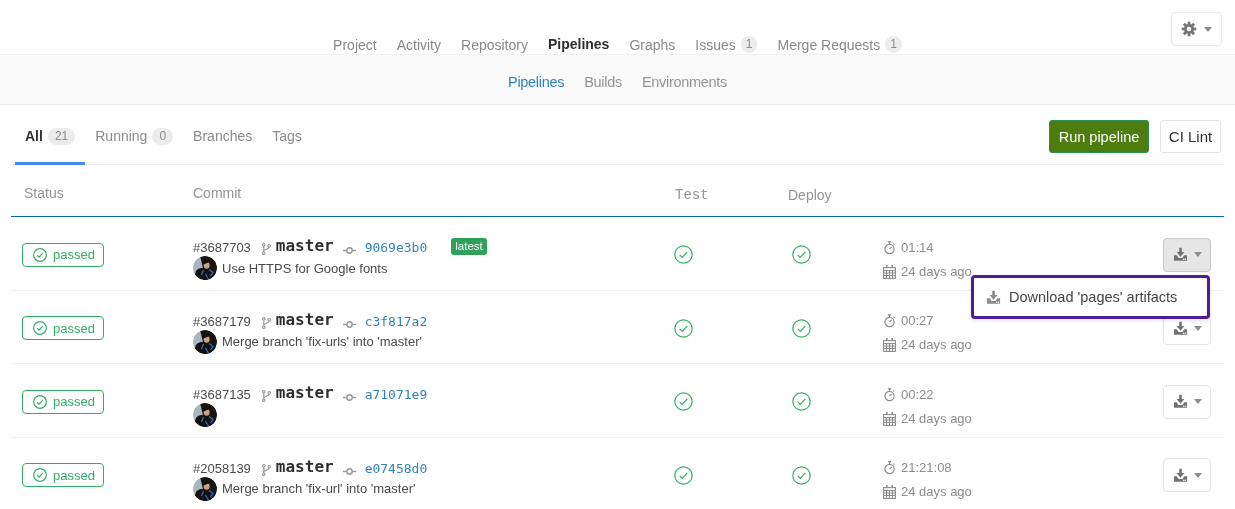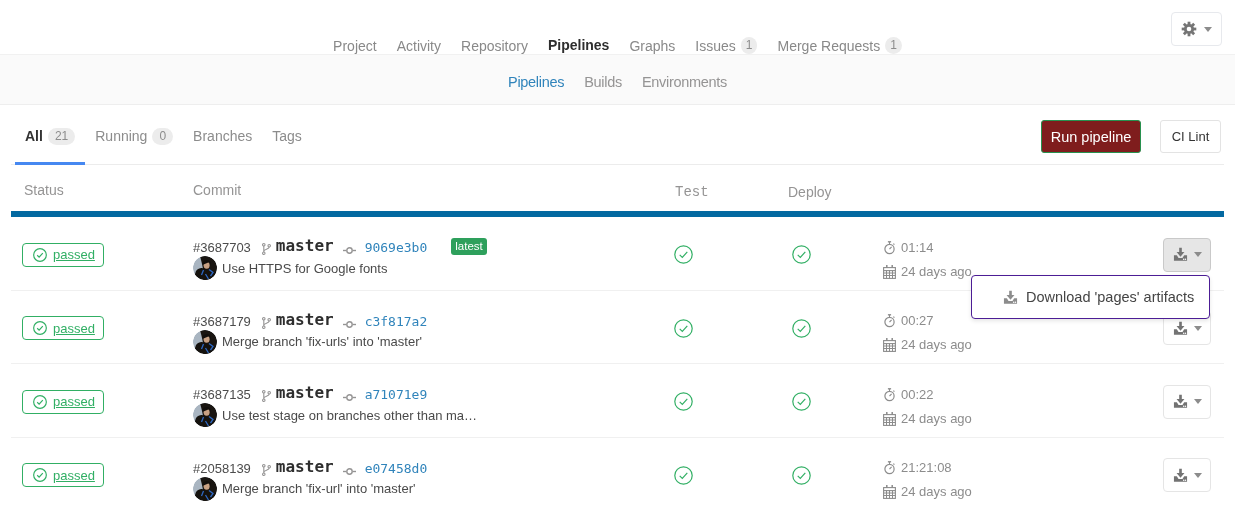--- a/index.html
+++ b/index.html
@@ -4,75 +4,75 @@
 <style>
 * { box-sizing: border-box; }
 html,body { margin:0; padding:0; }
 body {
   width:1235px; height:509px; position:relative; overflow:hidden;
   background:#fff; font-family:"Liberation Sans", sans-serif;
   -webkit-font-smoothing:antialiased;
 }
 
 .topnav { position:absolute; top:0; left:0; width:1235px; height:55px; background:#fff; border-bottom:1px solid #f1f1f1; }
-.topnav-list { display:flex; justify-content:center; list-style:none; margin:12px; padding:5px; height:55px; }
+.topnav-list { display:flex; justify-content:center; list-style:none; margin:0; padding:16px; height:55px; }
 .topnav-item { display:flex; align-items:center; padding:2px 10px 0 10px; height:55px; color:#898989; font-size:14px; cursor:pointer; }
 .topnav-item.active { color:#2e2e2e; font-weight:bold; border-bottom:3px solid #4688f1; padding-top:4px; }
 .count-pill { display:inline-block; margin-left:5px; background:#ececec; color:#8c8c8c; font-size:12px; font-weight:normal; line-height:17px; height:17px; text-align:center; border-radius:9px; padding:0 7px; min-width:0; }
 .topnav .count-pill { padding:0 5px; }
 .settings-btn { position:absolute; right:13px; top:12px; width:51px; height:34px; background:#fff; border:1px solid #e7e9ed; border-radius:4px; display:flex; align-items:center; justify-content:center; gap:7px; cursor:pointer; }
 .caret { width:0; height:0; border-left:4.5px solid transparent; border-right:4.5px solid transparent; border-top:5px solid #8c8c8c; }
 
 .subnav { position:absolute; top:55px; left:0; width:1235px; height:50px; background:#fafafa; border-bottom:1px solid #eeeeee; }
 .subnav-list { display:flex; justify-content:center; list-style:none; margin:0; padding:0; height:50px; }
 .subnav-item { display:flex; align-items:center; padding:3px 10px 0 10px; height:50px; color:#959494; font-size:14.5px; letter-spacing:-0.3px; cursor:pointer; }
 .subnav-item.active { color:#3084bb; }
 
 .toolbar { position:absolute; top:107px; left:11px; width:1213px; height:58px; border-bottom:1px solid #ececec; }
 .tabs { display:flex; list-style:none; margin:0; padding:0 0 0 4px; height:58px; }
 .tab { display:flex; align-items:center; padding:0 10px; height:58px; color:#8c8c8c; font-size:14px; cursor:pointer; }
 .tab.active { color:#333; font-weight:bold; border-bottom:3px solid #4688f1; padding-top:3px; }
 .toolbar-actions { position:absolute; right:3px; top:13px; display:flex; gap:11px; }
 .btn { height:33px; border-radius:3px; font-size:15px; font-family:"Liberation Sans",sans-serif; cursor:pointer; }
-.btn-green { background:#7f1d1d; border:1px solid #28914f; color:#fff; width:100px; font-size:14.5px; }
-.btn-default { background:#fff; border:1px solid #e3e3e3; color:#333; width:61px; font-size:13px;margin-left:8px; }
+.btn-green { background:#4d7c0f; border:1px solid #28914f; color:#fff; width:100px; font-size:14.5px; }
+.btn-default { background:#fff; border:1px solid #e3e3e3; color:#333; width:61px; font-size:15px; }
 
 .tbl { position:absolute; top:165px; left:11px; width:1213px; }
-.tbl-head { display:flex; height:52px; border-bottom:6px solid #0369a1; align-items:center; padding-top:4px; color:#959494; font-size:14px; }
+.tbl-head { display:flex; height:52px; border-bottom:1px solid #0369a1; align-items:center; padding-top:4px; color:#959494; font-size:14px; }
 .p-row { display:flex; height:73.5px; border-bottom:1px solid #f0f0f0; align-items:center; padding-top:3px; }
 .col-status { flex:0 0 170px; padding-left:11px; }
 .col-commit { flex:0 0 484px; padding-left:12px; }
 .col-test   { flex:0 0 90px; padding-left:9px; padding-top:4px; }
 .col-deploy { flex:0 0 90px; padding-left:9px; padding-top:4px;margin-left:28px; }
 .col-time   { flex:0 0 200px; padding-left:10px; }
 .col-actions{ flex:1 1 auto; display:flex; justify-content:flex-end; padding-right:13px; }
 .tbl-head .col-status { padding-left:13px; }
 .tbl-head .col-test { padding-left:10px;font-family:Liberation Mono, monospace; }
 .tbl-head .col-deploy { padding-left:5px; }
 
-.ci-badge { display:inline-flex; align-items:center; gap:6px; height:24px; padding:0 8px 0 10px; border:1px solid #31af64; border-radius:4px; color:#31af64; font-size:13px; background:#fff; cursor:pointer;text-decoration:underline; }
+.ci-badge { display:inline-flex; align-items:center; gap:6px; height:24px; padding:0 8px 0 10px; border:1px solid #31af64; border-radius:4px; color:#31af64; font-size:13px; background:#fff; cursor:pointer; }
 
 .commit-line1 { display:flex; align-items:flex-end; height:24px; margin-top:2px; }
 .commit-line2 { display:flex; align-items:center; height:24px; margin-top:1px; }
 .pipeline-id { color:#4c4c4c; font-size:13px; }
 .branch-icon { margin-left:11px; }
 .branch-name { margin-left:5px; font-family:"DejaVu Sans Mono","Liberation Mono",monospace; font-size:16px; font-weight:bold; color:#2e2e2e; }
 .commit-icon { margin-left:9px; }
 .commit-sha { margin-left:9px; font-family:"DejaVu Sans Mono","Liberation Mono",monospace; font-size:13px; color:#3084bb; text-decoration:none; cursor:pointer; }
 .latest-badge { margin-left:24px; background:#2ea05c; color:#fff; font-size:11.5px; height:17px; line-height:17px; padding:0 4px; border-radius:3px; }
 .avatar { width:24px; height:24px; border-radius:50%; flex:0 0 24px; }
 .commit-msg { margin-left:5px; color:#4a4a4a; font-size:13px; white-space:nowrap; }
 
 .time-line { display:flex; align-items:flex-end; height:24px; color:#8c8c8c; font-size:13px; }
 .time-line .txt { margin-left:5px; }
 
 .dl-btn { width:48px; height:34px; border:1px solid #e5e5e5; background:#fff; border-radius:4px; display:flex; align-items:center; justify-content:center; gap:6px; cursor:pointer; }
 .dl-btn.active { background:#e6e6e6; border-color:#c9c9c9; }
 
-.dropdown-menu { position:absolute; top:275px; right:25px; width:239px; height:44px; background:#fff; border:1px solid #4c1d95; border-radius:4px; box-shadow:0 2px 4px rgba(0,0,0,0.1); display:flex; align-items:center; padding-left:31px; z-index:5; }
+.dropdown-menu { position:absolute; top:275px; right:25px; width:239px; height:44px; background:#fff; border:3px solid #4c1d95; border-radius:4px; box-shadow:0 2px 4px rgba(0,0,0,0.1); display:flex; align-items:center; padding-left:12px; z-index:5; }
 .dropdown-menu .lbl { margin-left:8px; color:#444; font-size:14.5px; cursor:pointer; }
 </style>
 </head>
 <body>
 
 <div class="topnav">
   <ul class="topnav-list">
     <li class="topnav-item">
         <span>Project</span>
       </li>
@@ -417,21 +417,20 @@
               <g clip-path="url(#avclip)">
                 <rect width="24" height="24" fill="#a9b5c1"></rect>
                 <path d="M7 0 L24 0 L24 20 L18 24 L10 24 C12 18 9 8 7 0 Z" fill="#191511"></path>
                 <ellipse cx="13.6" cy="9.2" rx="3" ry="3.5" fill="#c9a183"></ellipse>
                 <path d="M9.5 7 C10 3 18 2.5 17.8 7.5 L17.5 9.5 L16.5 6 L10.5 8.5 Z" fill="#120f0c"></path>
                 <path d="M0 24 L3 15 C6 11.5 9 11.5 12 13 L20 16 L24 19 L24 24 Z" fill="#15120e"></path>
                 <path d="M10.5 14 L8.5 19 M16 13.5 L20 16.5 L17.5 20 M12.5 18 L15.5 23" stroke="#2d67c2" stroke-width="1.3" fill="none"></path>
                 <path d="M0 17 L4.5 24 L0 24 Z" fill="#8d9aa7"></path>
               </g>
             </svg>
-        <span class="commit-msg">Use test stage on branches other than ma…</span>
       </div>
     </div>
     <div class="col-test"><svg width="19" height="19" viewBox="0 0 19 19">
             <circle cx="9.5" cy="9.5" r="8.7" fill="none" stroke="#31af64" stroke-width="1.2"></circle>
             <path d="M5.7 9.9 L8.3 12.4 L13.3 6.9" fill="none" stroke="#31af64" stroke-width="1.2"></path>
           </svg></div>
     <div class="col-deploy"><svg width="19" height="19" viewBox="0 0 19 19">
             <circle cx="9.5" cy="9.5" r="8.7" fill="none" stroke="#31af64" stroke-width="1.2"></circle>
             <path d="M5.7 9.9 L8.3 12.4 L13.3 6.9" fill="none" stroke="#31af64" stroke-width="1.2"></path>
           </svg></div>

